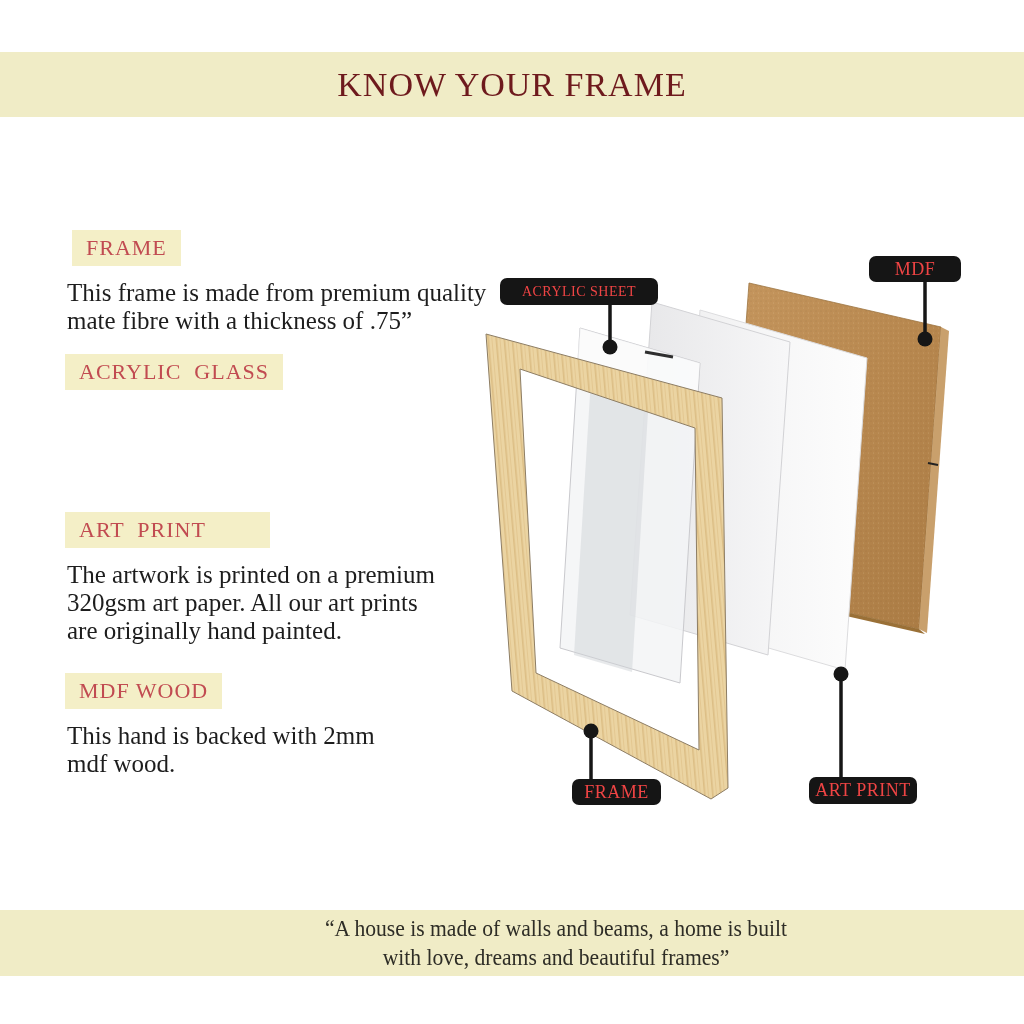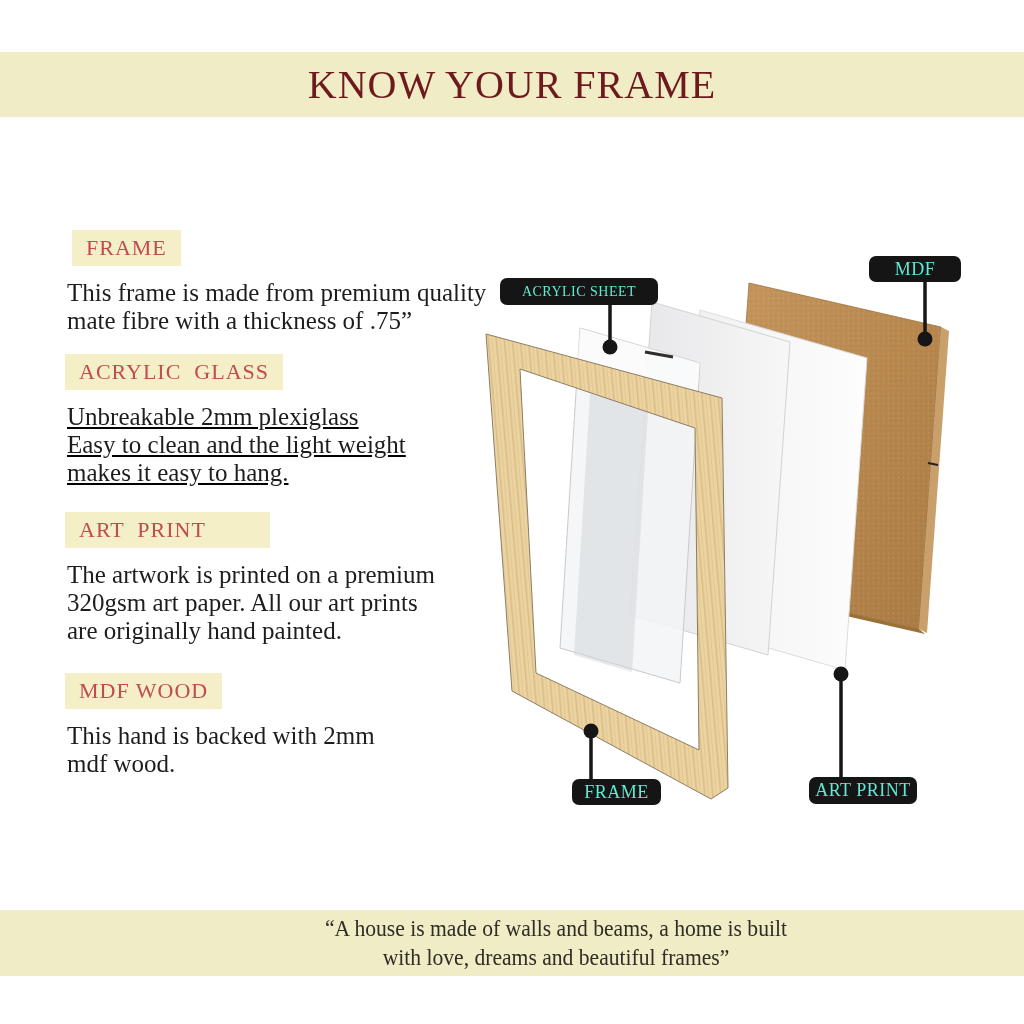--- a/index.html
+++ b/index.html
@@ -3,42 +3,42 @@
 <meta charset="utf-8">
 <style>
   html,body{margin:0;padding:0;background:#ffffff;}
   .canvas{position:relative;width:1024px;height:1024px;background:#ffffff;overflow:hidden;
           font-family:"Liberation Serif",serif;}
 
   
   .band{position:absolute;left:0;width:1024px;background:#f0ecc6;}
   .band-top{top:52px;height:65px;}
   .band-bottom{top:910px;height:66px;padding-left:44px;}
-  .title{width:100%;text-align:center;line-height:65px;font-size:40px;font-weight:400;
+  .title{width:100%;text-align:center;line-height:65px;font-size:34px;font-weight:400;
          letter-spacing:1px;color:#6e1a1d;}
   .quote{width:100%;text-align:center;padding-top:4px;color:#2e2d26;
          transform:scaleX(.9);transform-origin:center;}
   .quote .qline{font-size:24px;line-height:29px;}
 
   
   .sec{position:absolute;left:65px;width:430px;}
   .sec-0{top:230px;} .sec-1{top:354px;text-decoration:underline;} .sec-2{top:512px;} .sec-3{top:673px;}
   .sec-head{display:inline-block;background:#f4efc7;color:#c14b51;font-size:22px;
             letter-spacing:1px;padding:5px 14px 5px 14px;white-space:pre;box-sizing:border-box;}
   .sec-0 .sec-head{min-width:106px;margin-left:7px;}
   .sec-1 .sec-head{min-width:203px;}
   .sec-2 .sec-head{min-width:205px;}
   .sec-3 .sec-head{min-width:157px;font-family:Liberation Serif, serif;}
   .sec-body{margin-top:13px;margin-left:2px;color:#1d1d1d;}
   .sec-body .ln{font-size:25px;line-height:28px;}
 
   
   .diagram{position:absolute;left:0;top:0;width:1024px;height:1024px;}
   .diagram svg{position:absolute;left:0;top:0;}
-  .pill{position:absolute;background:#151515;color:#5eead4;border-radius:7px;
+  .pill{position:absolute;background:#151515;color:#ef4444;border-radius:7px;
         display:flex;align-items:center;justify-content:center;
         font-size:18px;letter-spacing:.5px;white-space:pre;}
   .pill-acrylic{left:500px;top:278px;width:158px;height:27px;font-size:14px;}
   .pill-mdf{left:869px;top:256px;width:92px;height:26px;}
   .pill-frame{left:572px;top:779px;width:89px;height:26px;}
   .pill-art{left:809px;top:777px;width:108px;height:27px;}
 </style>
 </head>
 <body>
 
@@ -51,25 +51,20 @@
   <section class="sec sec-0">
     <div class="sec-head">FRAME</div>
     <div class="sec-body">
       <div class="ln">This frame is made from premium quality</div>
       <div class="ln">mate fibre with a thickness of .75”</div>
     </div>
   </section>
 
   <section class="sec sec-1">
     <div class="sec-head">ACRYLIC  GLASS</div>
-    <div class="sec-body">
-      <div class="ln">Unbreakable 2mm plexiglass</div>
-      <div class="ln">Easy to clean and the light weight</div>
-      <div class="ln">makes it easy to hang.</div>
-    </div>
   </section>
 
   <section class="sec sec-2">
     <div class="sec-head">ART  PRINT</div>
     <div class="sec-body">
       <div class="ln">The artwork is printed on a premium</div>
       <div class="ln">320gsm art paper. All our art prints</div>
       <div class="ln">are originally hand painted.</div>
     </div>
   </section>

